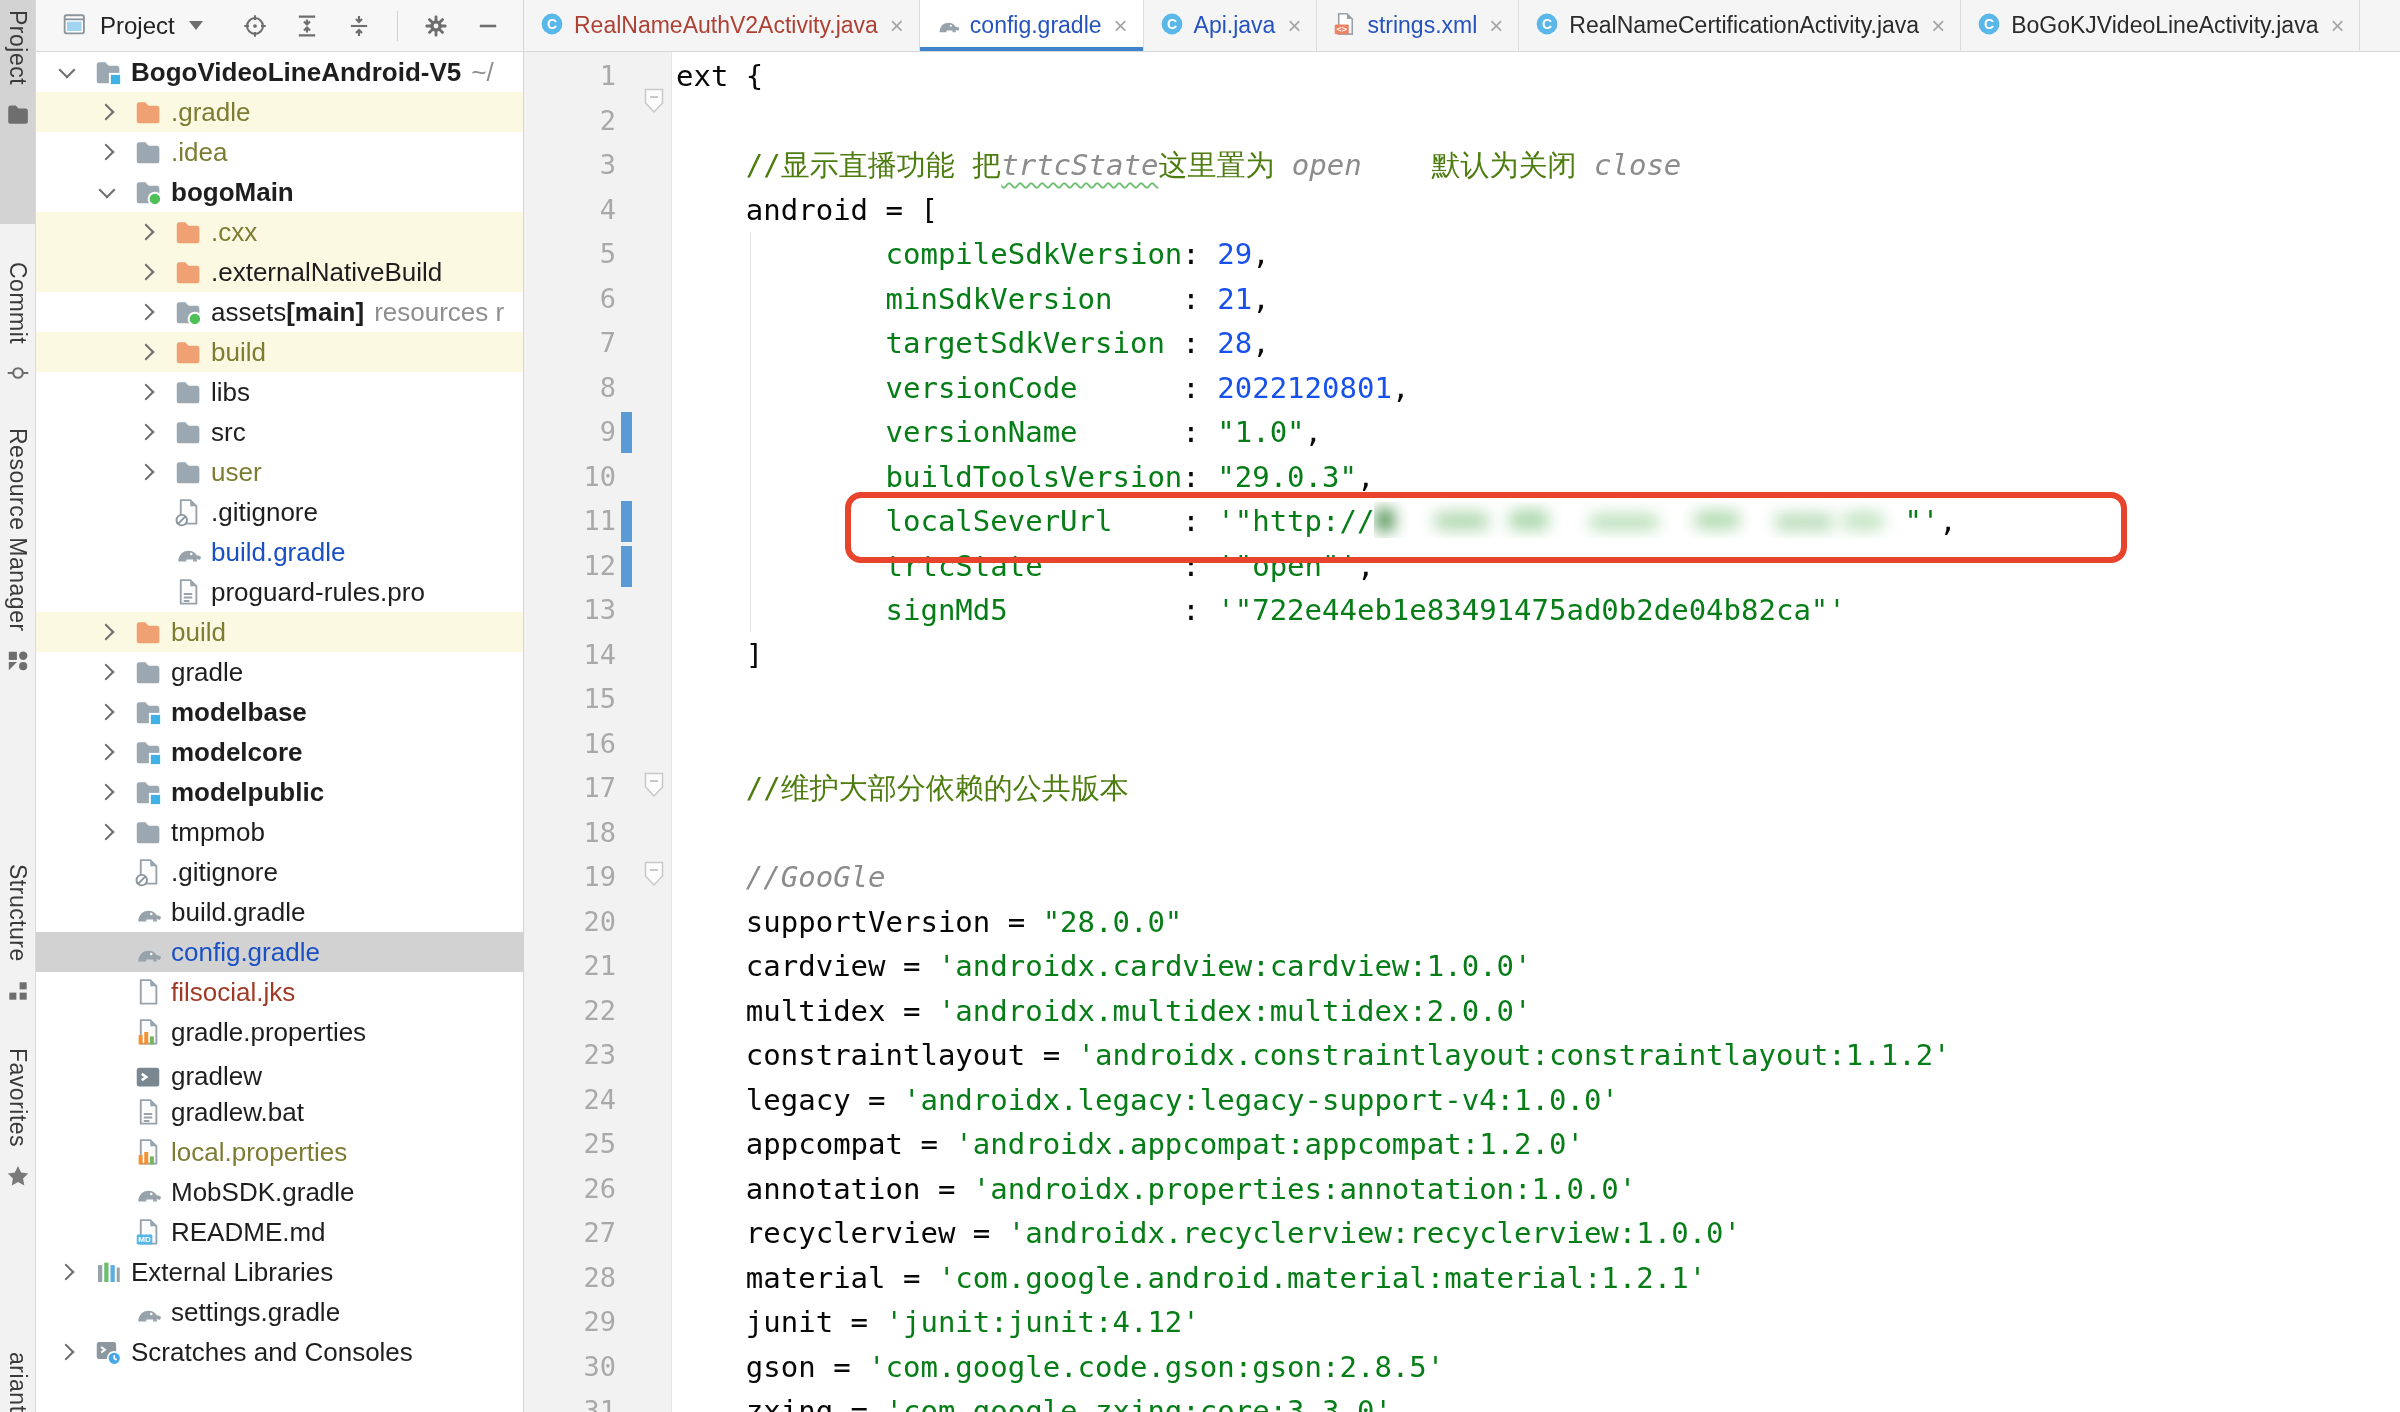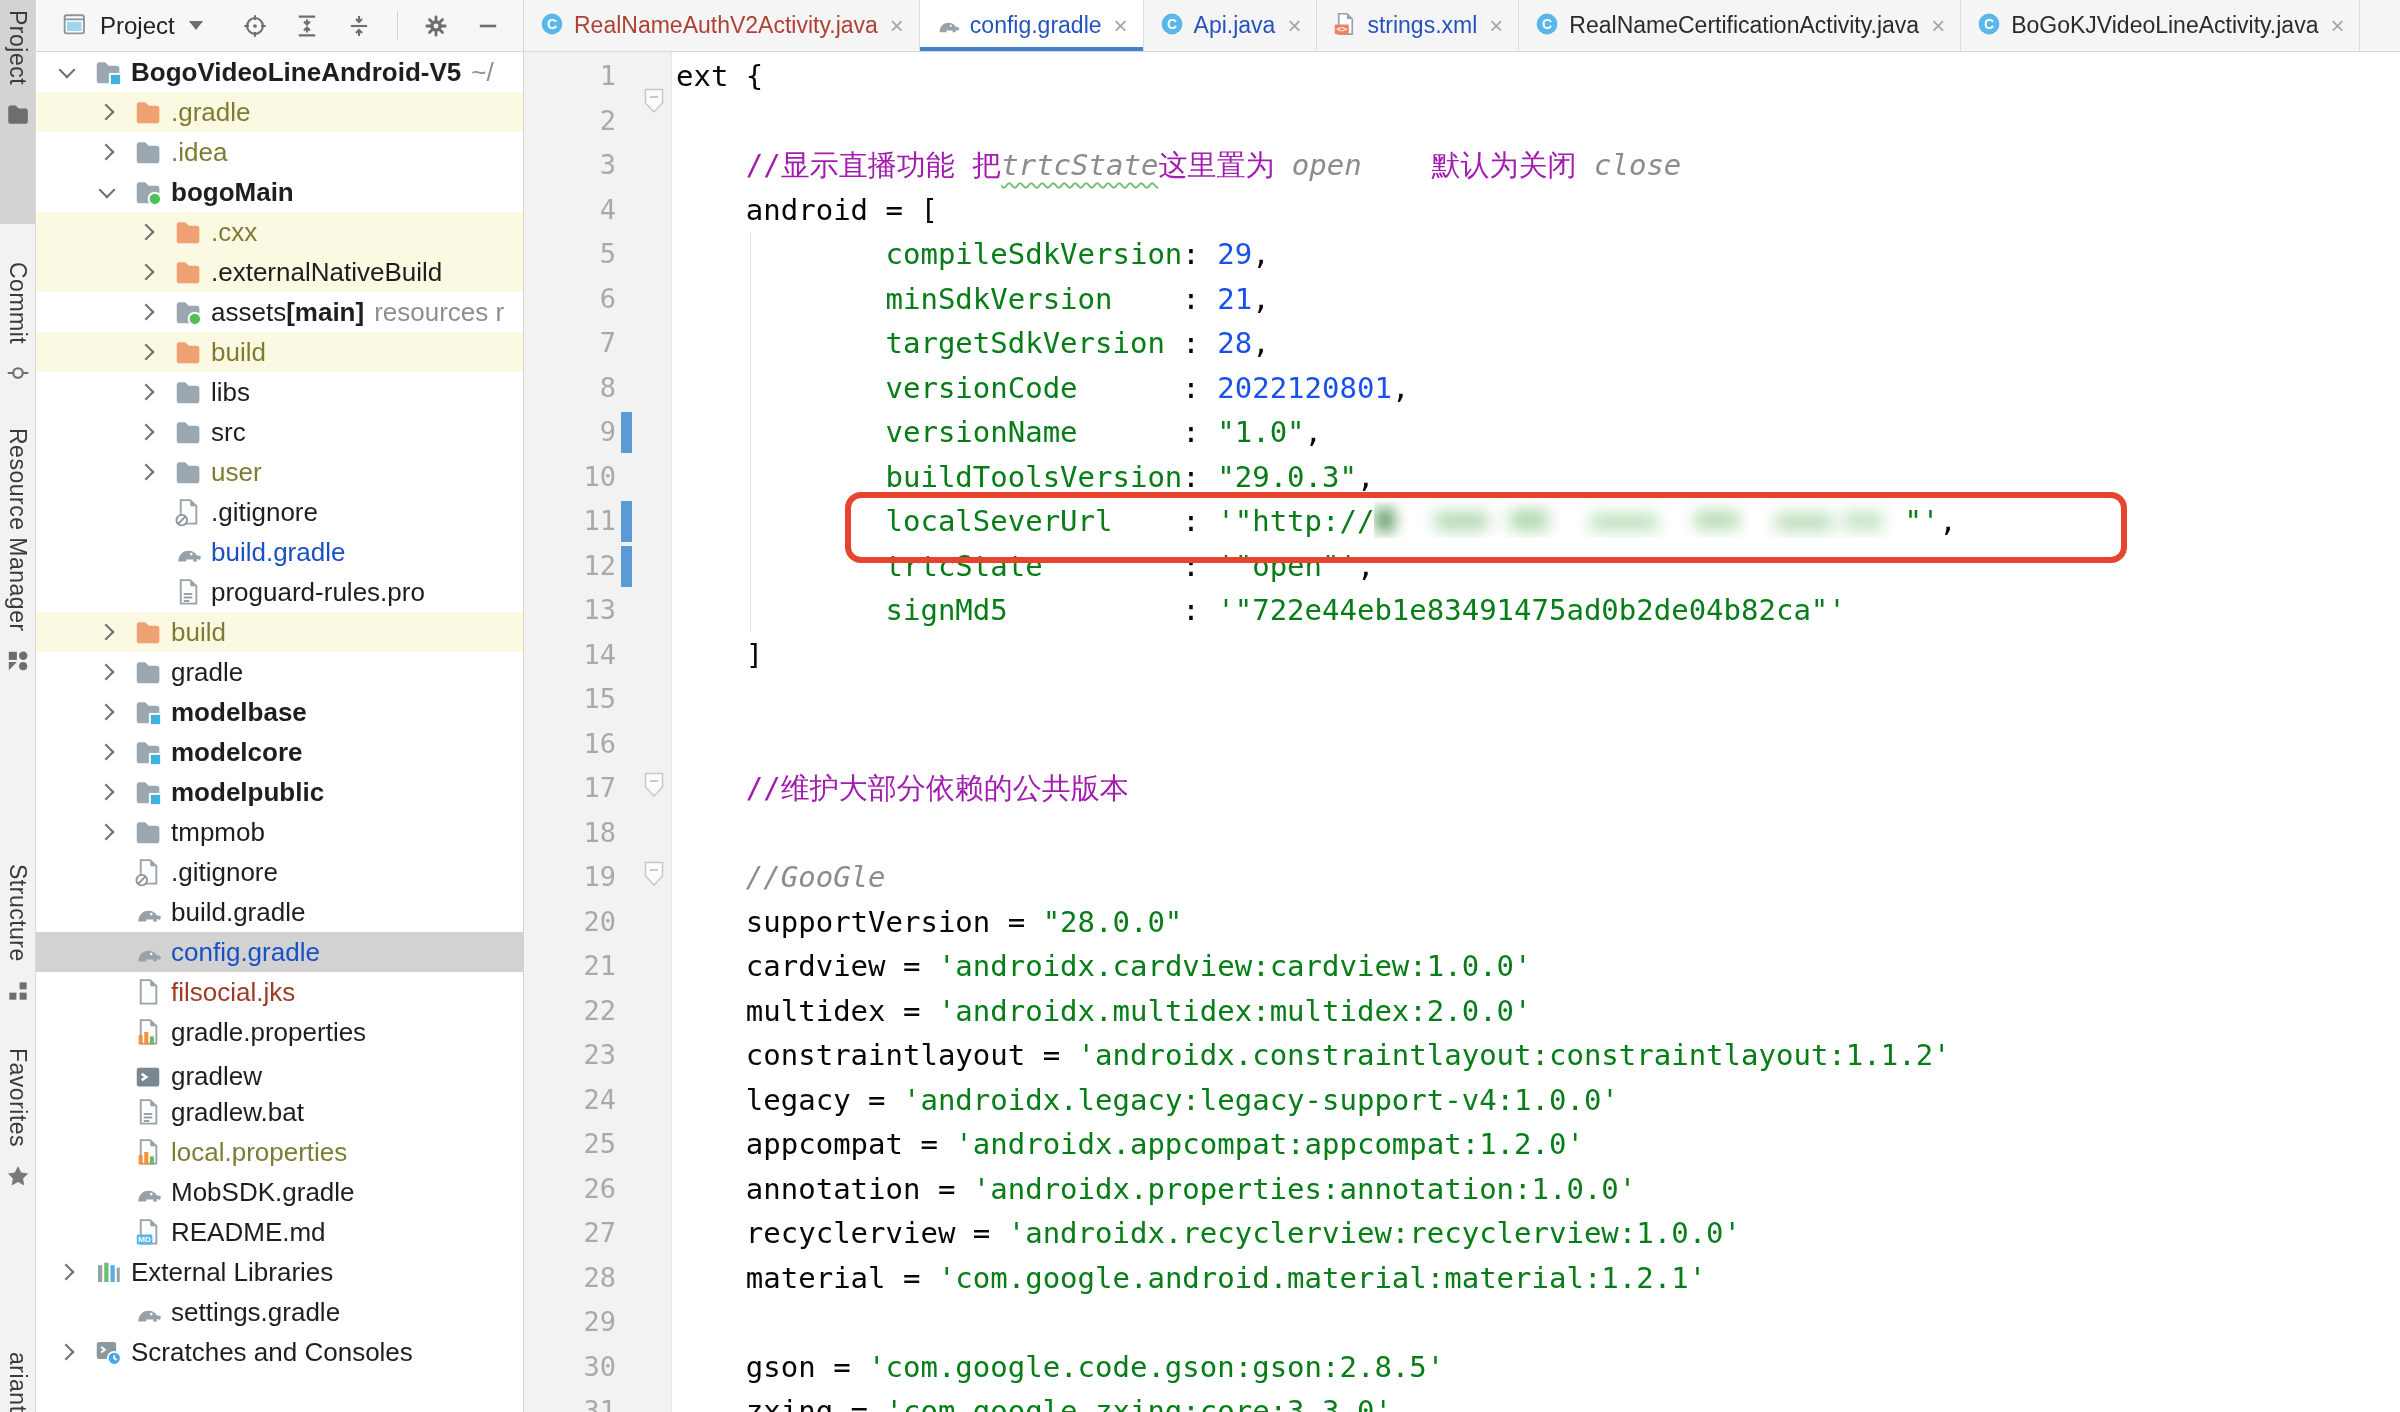--- a/index.html
+++ b/index.html
@@ -75,21 +75,21 @@
   .chg  { position:absolute; left:97px; width:11px; height:41px; background:#5B9BD5; }
   .fold { position:absolute; left:120px; }
   #code { position:absolute; left:148px; top:0; right:0; bottom:0; }
   .cline { position:absolute; left:4px; white-space:pre;
            font-family:"DejaVu Sans Mono","Liberation Mono",monospace;
            font-size:29px; line-height:44.5px; height:45px; color:#070707; }
   .t-p { color:#070707; }
   .t-k { color:#067D17; }
   .t-s { color:#067D17; }
   .t-n { color:#1750EB; }
-  .t-c { color:#a21caf; }
+  .t-c { color:#4d7c0f; }
   .t-i { color:#8C8C8C; font-style:italic; }
   .t-q { color:#8C8C8C; font-style:italic; text-decoration:underline wavy #6FBF73;
          text-decoration-thickness:2px; text-underline-offset:7px; }
   .blur { display:inline-block; width:530px; height:36px; vertical-align:-7px;
           position:relative; overflow:hidden; background:#fff; }
   .blur i { position:absolute; border-radius:8px; filter:blur(8px); }
   #indent-guide { position:absolute; left:226px; top:180px; width:1px; height:400px; background:#E3E3E3; }
   #annotation-box { position:absolute; left:321px; top:440px; width:1282px; height:71px;
                     border:6px solid #E8432D; border-radius:16px; z-index:6; }
 </style>
@@ -665,18 +665,19 @@
       <div class="cline" data-name="code-line-19" style="top: 803px;"><span class="t-p" data-name="code-token">    </span><span class="t-i" data-name="code-token">//GooGle</span></div>
       <div class="cline" data-name="code-line-20" style="top: 847.5px;"><span class="t-p" data-name="code-token">    supportVersion = </span><span class="t-s" data-name="code-token">"28.0.0"</span></div>
       <div class="cline" data-name="code-line-21" style="top: 892px;"><span class="t-p" data-name="code-token">    cardview = </span><span class="t-s" data-name="code-token">'androidx.cardview:cardview:1.0.0'</span></div>
       <div class="cline" data-name="code-line-22" style="top: 936.5px;"><span class="t-p" data-name="code-token">    multidex = </span><span class="t-s" data-name="code-token">'androidx.multidex:multidex:2.0.0'</span></div>
       <div class="cline" data-name="code-line-23" style="top: 981px;"><span class="t-p" data-name="code-token">    constraintlayout = </span><span class="t-s" data-name="code-token">'androidx.constraintlayout:constraintlayout:1.1.2'</span></div>
       <div class="cline" data-name="code-line-24" style="top: 1025.5px;"><span class="t-p" data-name="code-token">    legacy = </span><span class="t-s" data-name="code-token">'androidx.legacy:legacy-support-v4:1.0.0'</span></div>
       <div class="cline" data-name="code-line-25" style="top: 1070px;"><span class="t-p" data-name="code-token">    appcompat = </span><span class="t-s" data-name="code-token">'androidx.appcompat:appcompat:1.2.0'</span></div>
       <div class="cline" data-name="code-line-26" style="top: 1114.5px;"><span class="t-p" data-name="code-token">    annotation = </span><span class="t-s" data-name="code-token">'androidx.properties:annotation:1.0.0'</span></div>
       <div class="cline" data-name="code-line-27" style="top: 1159px;"><span class="t-p" data-name="code-token">    recyclerview = </span><span class="t-s" data-name="code-token">'androidx.recyclerview:recyclerview:1.0.0'</span></div>
       <div class="cline" data-name="code-line-28" style="top: 1203.5px;"><span class="t-p" data-name="code-token">    material = </span><span class="t-s" data-name="code-token">'com.google.android.material:material:1.2.1'</span></div>
+      <div class="cline" data-name="code-line-29" style="top: 1248px;"><span class="t-p" data-name="code-token">    junit = </span><span class="t-s" data-name="code-token">'junit:junit:4.12'</span></div>
       <div class="cline" data-name="code-line-30" style="top: 1292.5px;"><span class="t-p" data-name="code-token">    gson = </span><span class="t-s" data-name="code-token">'com.google.code.gson:gson:2.8.5'</span></div>
       <div class="cline" data-name="code-line-31" style="top: 1337px;"><span class="t-p" data-name="code-token">    zxing = </span><span class="t-s" data-name="code-token">'com.google.zxing:core:3.3.0'</span></div>
     </div>
   <div id="indent-guide" data-name="indent-guide"></div>
   <div id="annotation-box" data-name="annotation-box"></div>
 </div>
 
 </body></html>

